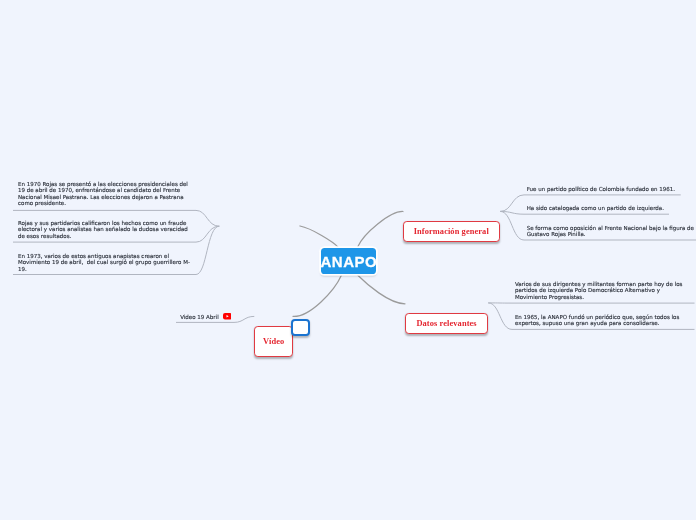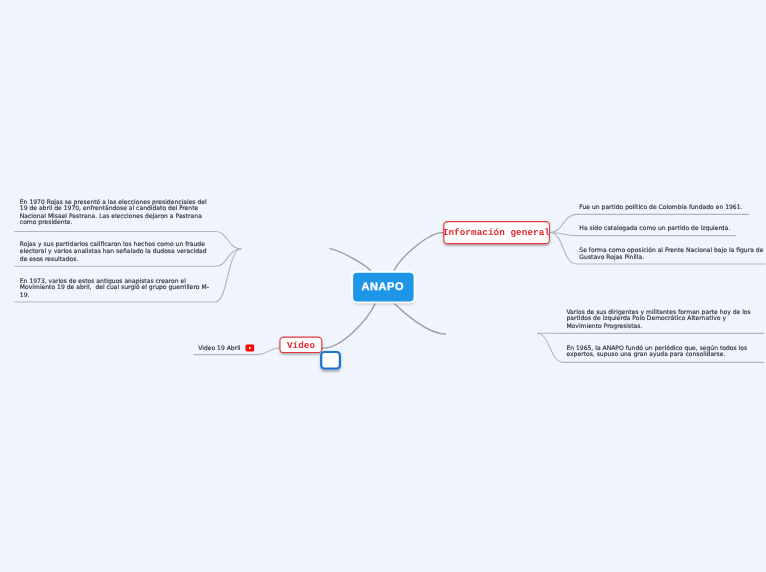--- a/index.html
+++ b/index.html
@@ -7,30 +7,31 @@
   body{width:696px;height:520px;overflow:hidden;background:#f0f4fd;
        font-family:"DejaVu Sans",sans-serif;-webkit-font-smoothing:antialiased;}
   #canvas{position:absolute;left:0;top:0;width:696px;height:520px;overflow:hidden;
           will-change:transform;}
   svg.links{position:absolute;left:0;top:0;width:696px;height:520px;}
   .node{position:absolute;box-sizing:border-box;}
 
   .root-node{
     background:#1e96e8;border-radius:3.6px;
     box-shadow:0 0 0 1.8px #ffffff, 0 2px 2.5px rgba(0,0,0,.26);
-    display:flex;align-items:center;justify-content:center;
-    color:#fff;font-weight:bold;font-size:10px;letter-spacing:.5px;
+    display:flex;align-items:center;
+    color:#fff;font-weight:bold;font-size:15px;letter-spacing:.5px;
     font-family:"Liberation Sans",sans-serif;-webkit-text-stroke:0.28px #fff;
   }
   .branch-node{
     background:#fff;border:1.8px solid #e03a42;border-radius:3.8px;
     box-shadow:0 1.5px 2px rgba(0,0,0,.28);
     display:flex;align-items:center;justify-content:center;
     color:#e42630;font-weight:bold;font-size:8.4px;letter-spacing:.1px;white-space:nowrap;
-    font-family:Liberation Mono, monospace;
+    font-family:Liberation Serif, serif;
+    margin-top:20px;
   }
   .leaf{
     position:absolute;color:#2b303a;font-size:5.5px;line-height:6.4px;white-space:pre-wrap;
     font-weight:normal;box-sizing:border-box;-webkit-text-stroke:0.13px #2b303a;-webkit-font-smoothing:antialiased;
   }
   .leaf.r{text-align:left;}
   .sel-box{
     position:absolute;box-sizing:border-box;background:#fff;border:2px solid #1a73d0;border-radius:4px;
     box-shadow:0 1.5px 2px rgba(0,0,0,.26);
   }
@@ -67,23 +68,26 @@
   </svg>
 
   <div class="node root-node" style="left:320.5px;top:248px;width:55px;height:26px;">
     <span>ANAPO</span>
     </div>
 
   <div class="node branch-node" style="left:402.5px;top:201.3px;width:97.5px;height:20.5px;">
     <span>Información general</span>
     </div>
 
+  <div class="node branch-node" style="left:405px;top:293.4px;width:83.2px;height:20.7px;">
+    <span>Datos relevantes</span>
+    </div>
 
 
-  <div class="node branch-node" style="left:254.3px;top:306.2px;width:38.7px;height:15px;">
+  <div class="node branch-node" style="left:254.3px;top:306.2px;width:38.7px;height:31px;">
     <span>Vídeo</span>
     </div>
 
   <div class="leaf r" style="left:526.7px;top:186px;width:176px;"><span>Fue un partido político de Colombia fundado en 1961.</span></div>
   <div class="leaf r" style="left:526.7px;top:205.2px;width:176px;"><span>Ha sido catalogada como un partido de izquierda.</span></div>
   <div class="leaf r" style="left:526.7px;top:224.5px;width:176px;"><span>Se forma como oposición al Frente Nacional bajo la figura de Gustavo Rojas Pinilla.</span></div>
 
   <div class="leaf r" style="left:514.9px;top:281px;width:176px;"><span>Varios de sus dirigentes y militantes forman parte hoy de los partidos de izquierda Polo Democrático Alternativo y Movimiento Progresistas.</span></div>
   <div class="leaf r" style="left:514.9px;top:313.6px;width:176px;"><span>En 1965, la ANAPO fundó un periódico que, según todos los expertos, supuso una gran ayuda para consolidarse.</span></div>
 

